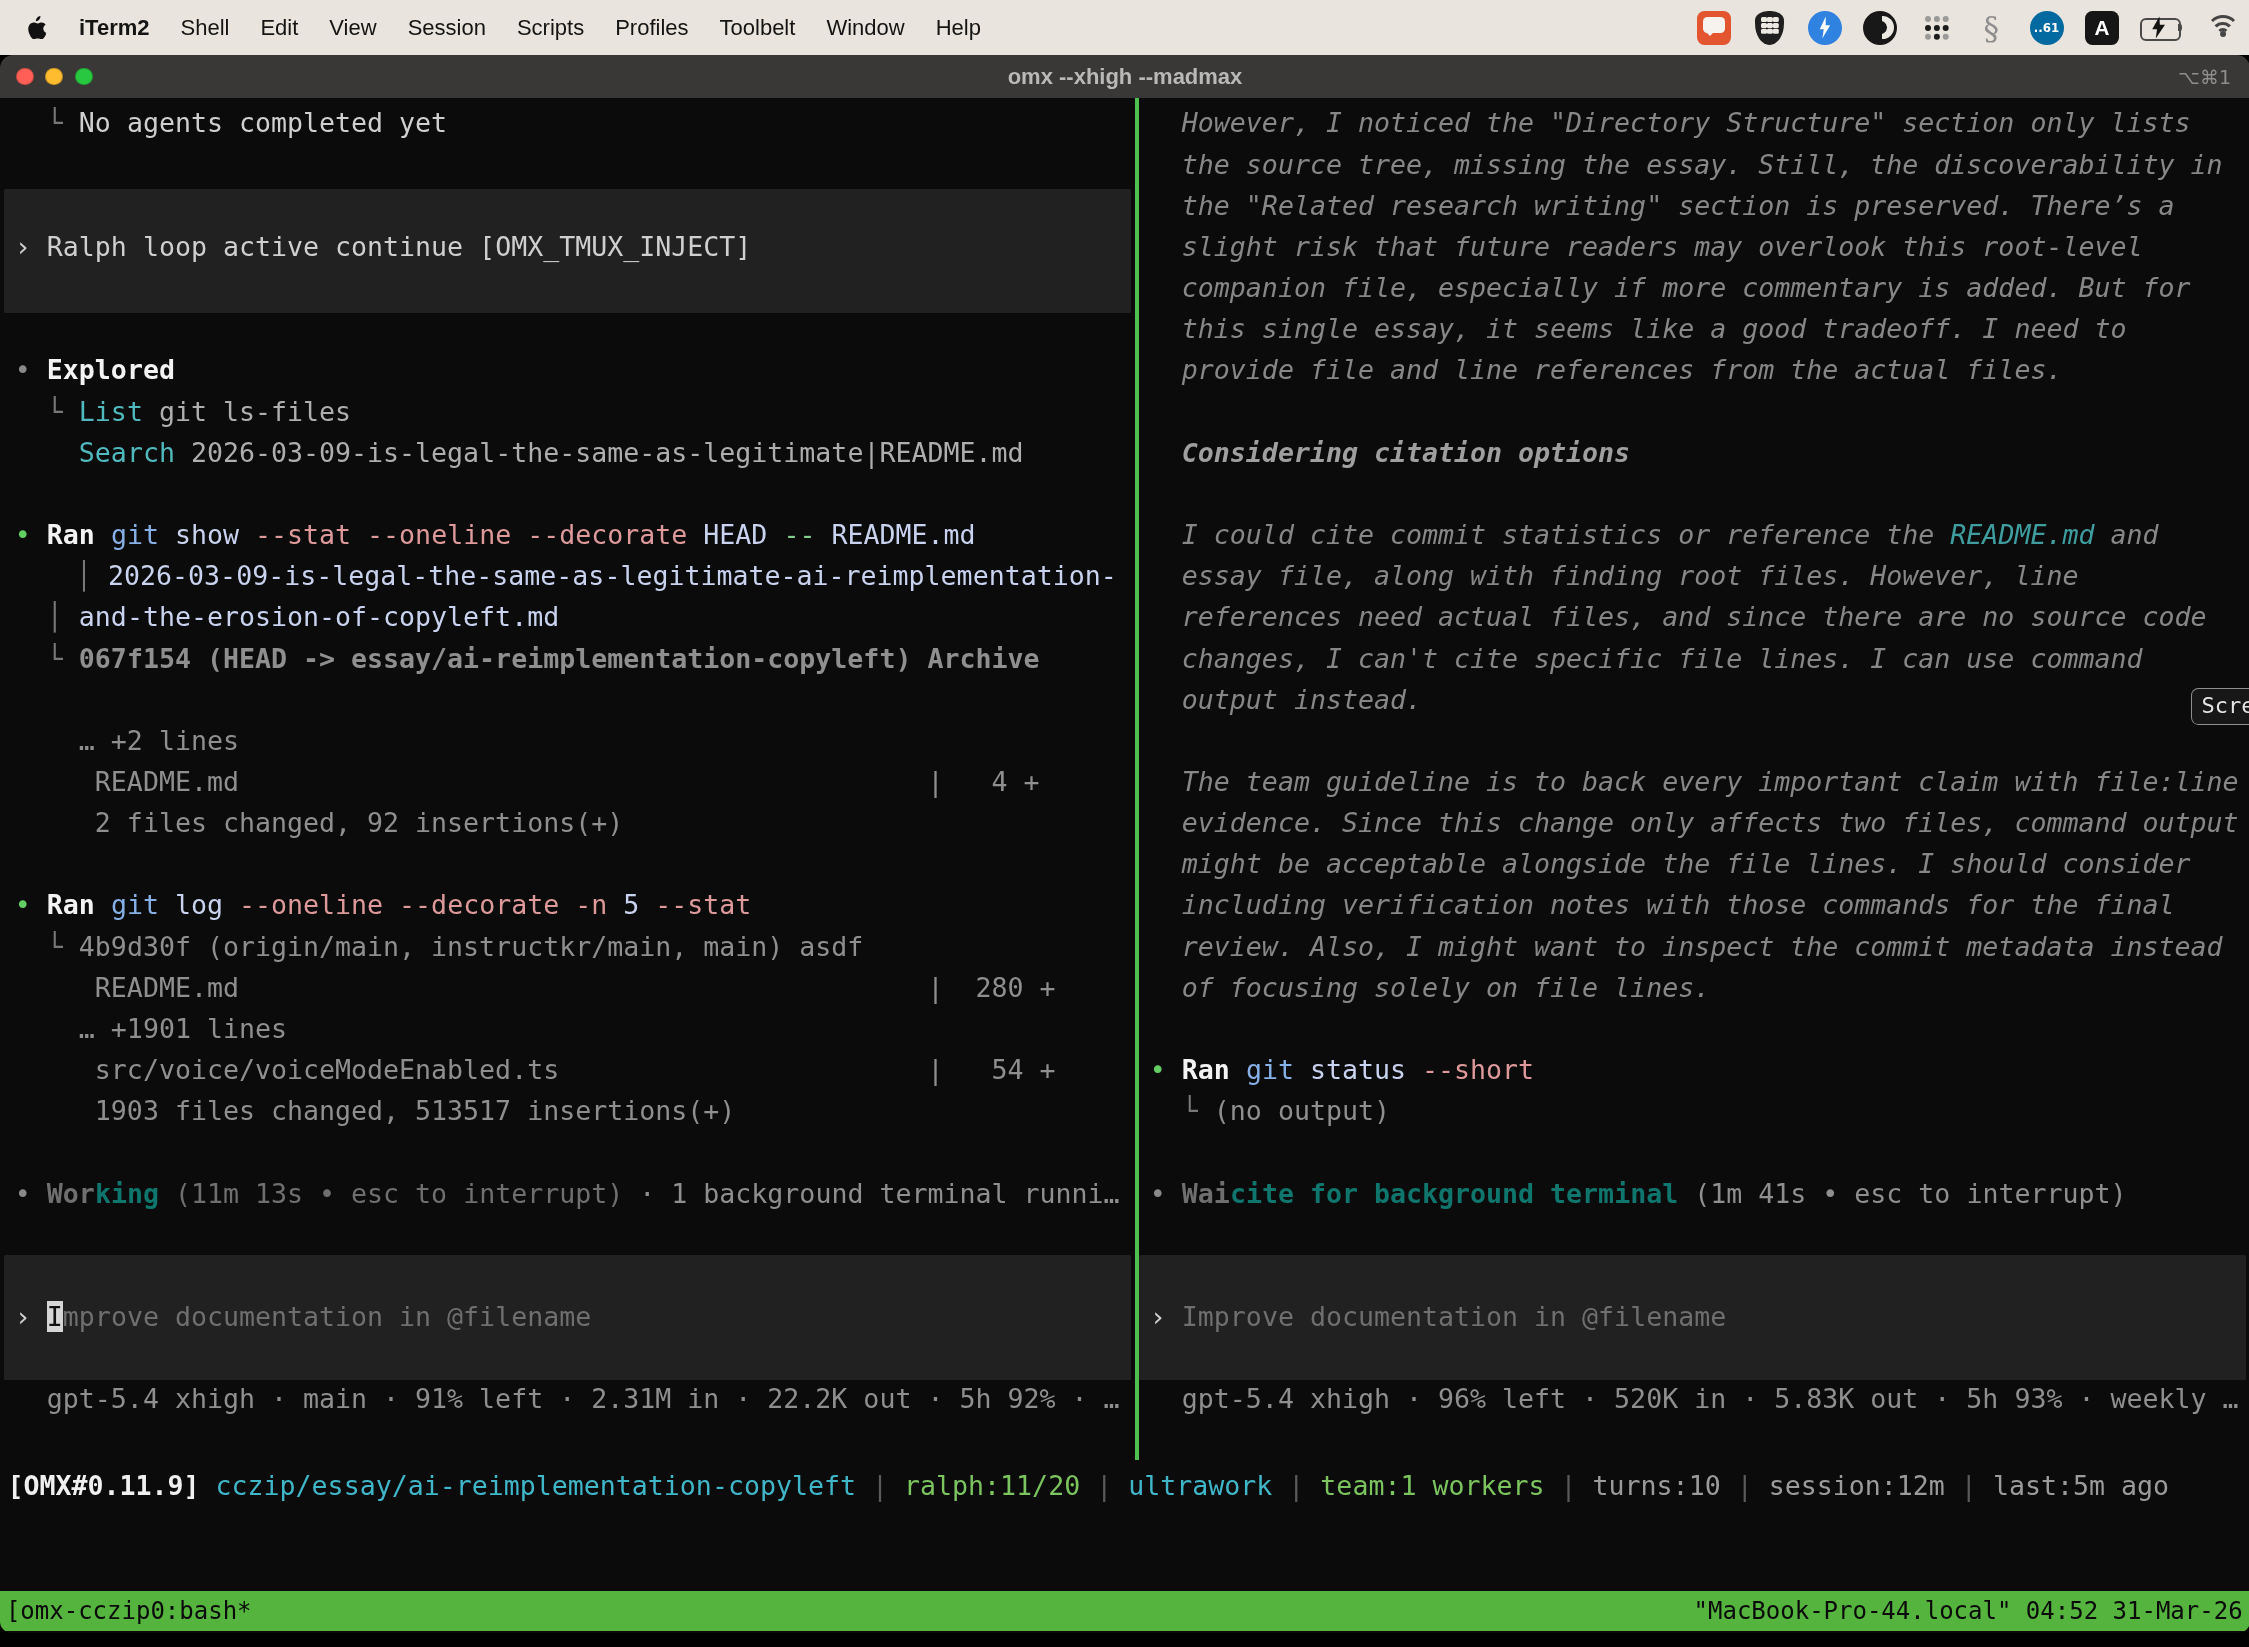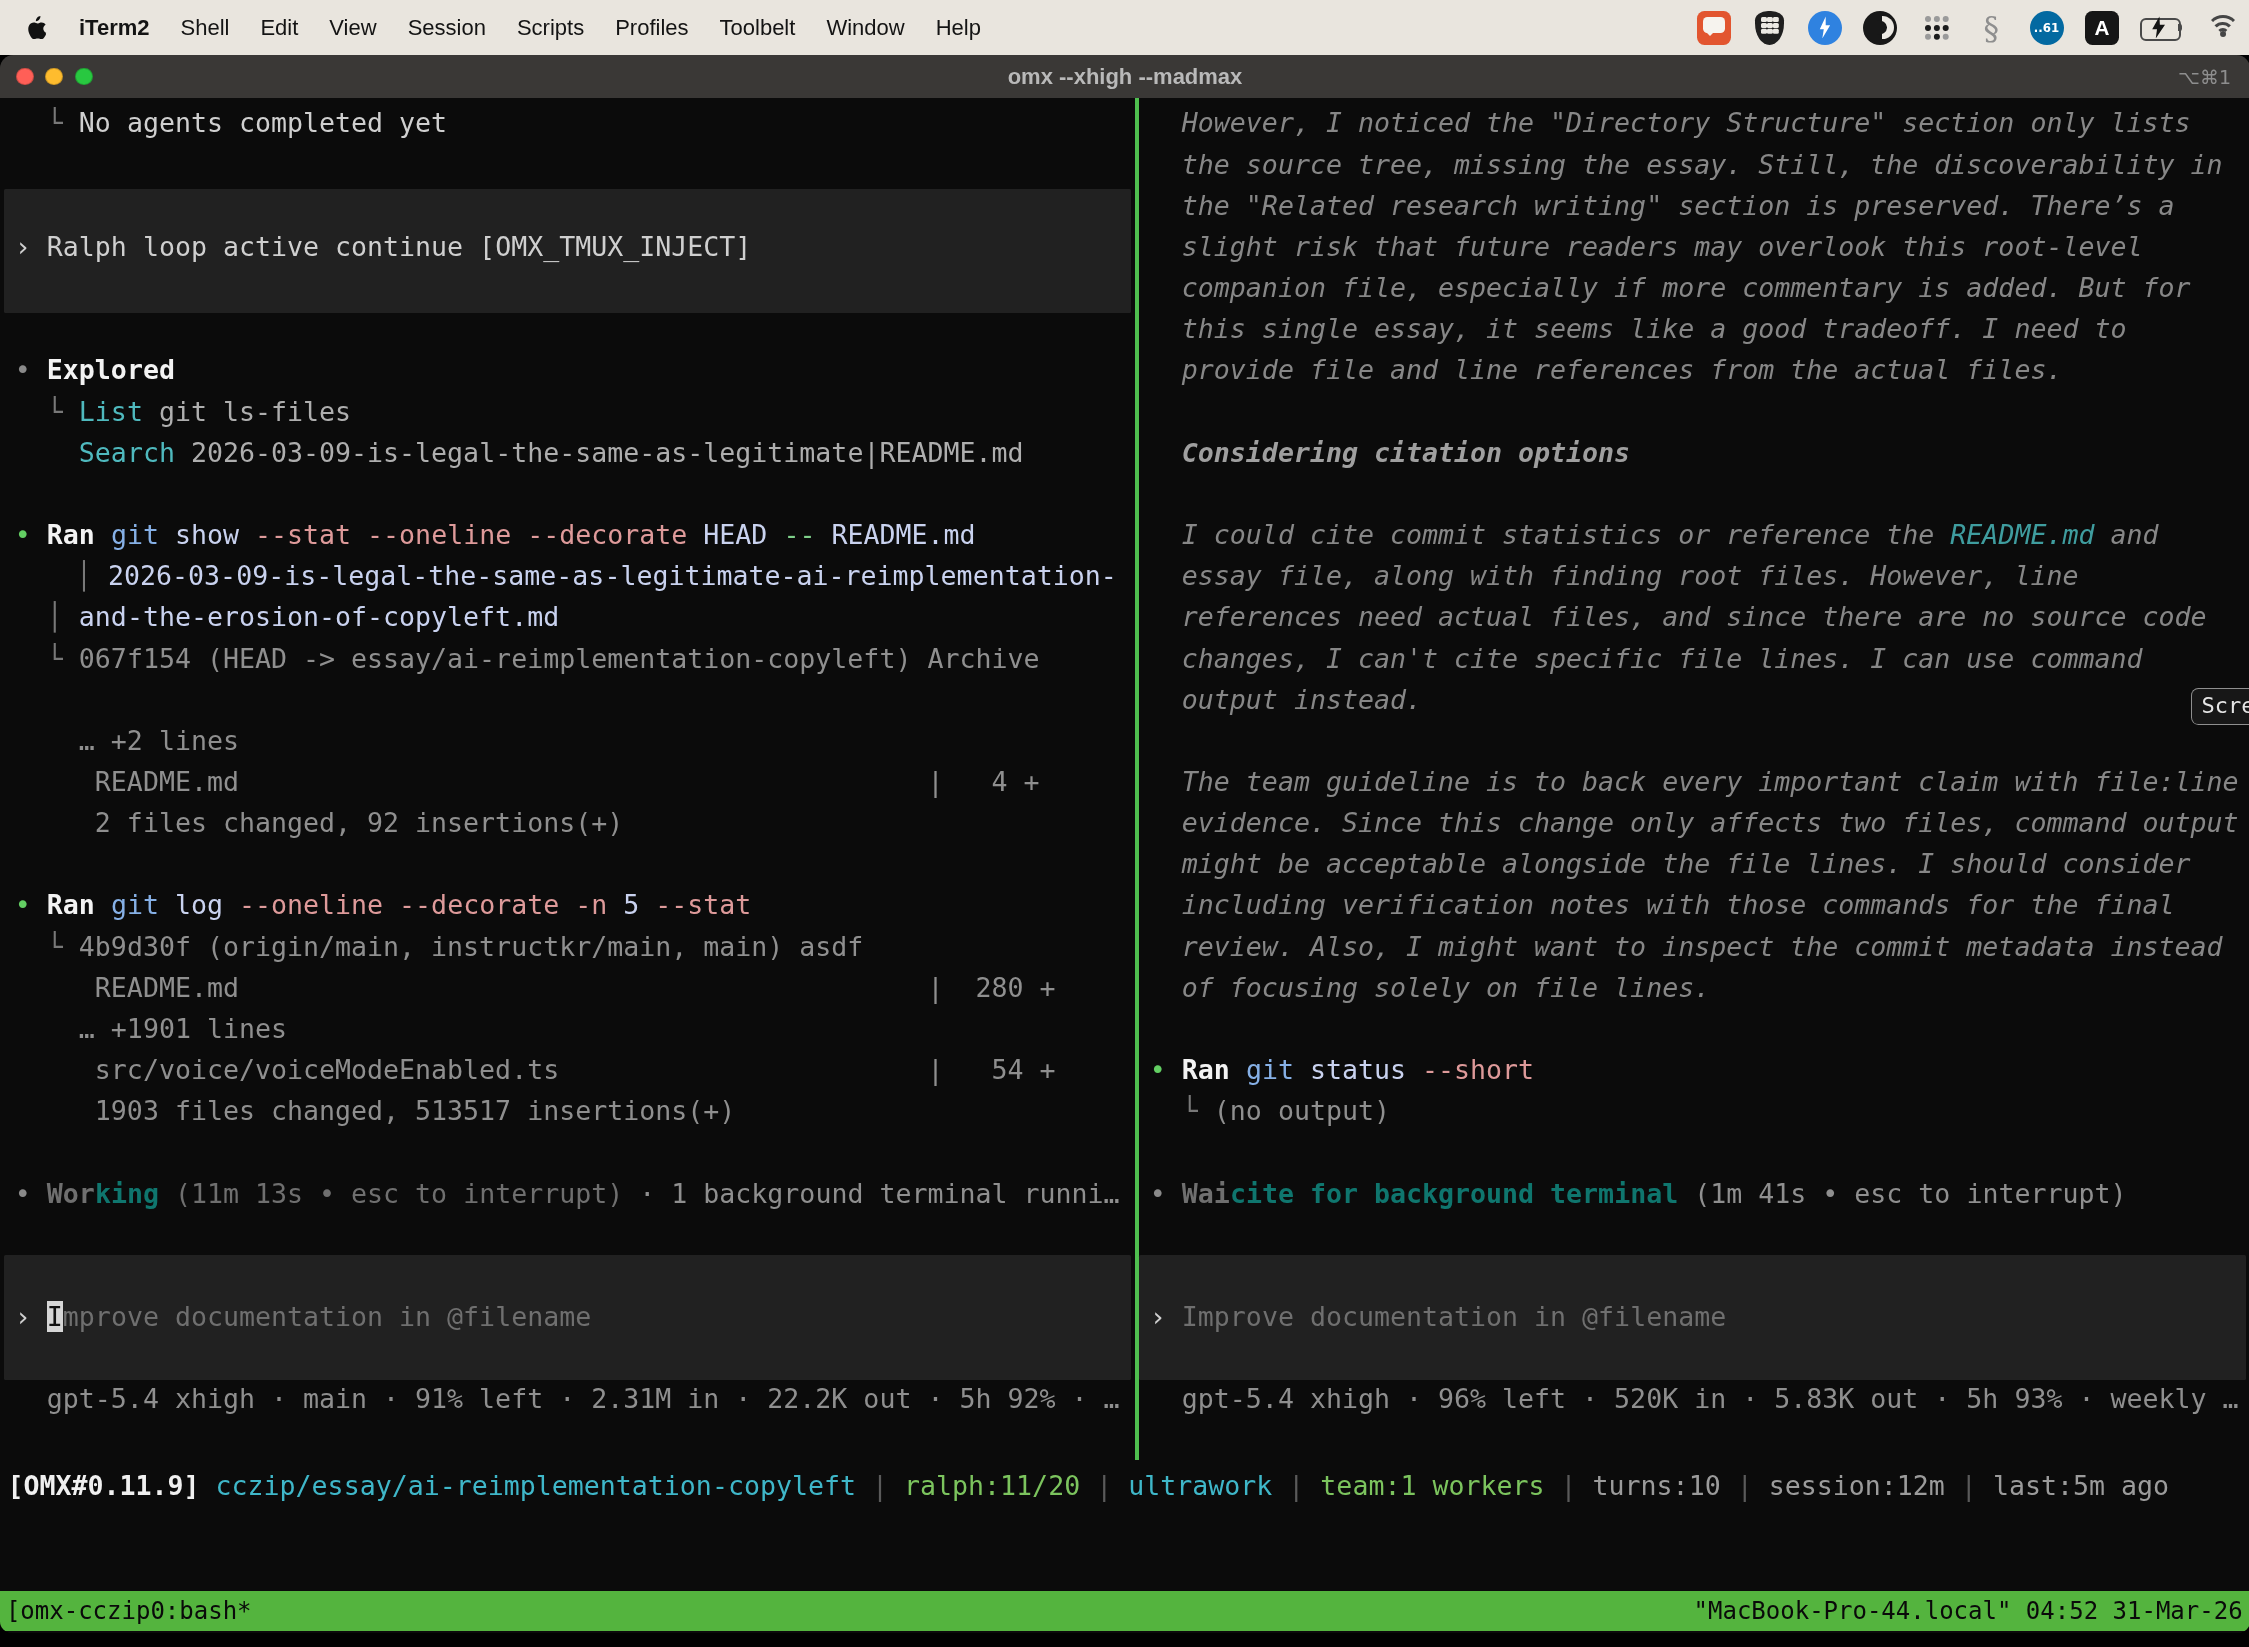--- a/index.html
+++ b/index.html
@@ -174,21 +174,21 @@
       <div class="tbox box-ralph"></div>
       <div class="tbox box-input"></div>
     <div class="tline" style="top: 4.4px;"><span class="seg-tree">  └ </span><span class="seg-def">No agents completed yet</span></div>
         <div class="tline" style="top: 128px;"><span class="seg-def">› </span><span class="seg-def">Ralph loop active continue [OMX_TMUX_INJECT]</span></div>
         <div class="tline" style="top: 251px;"><span class="seg-dimbul">• </span><span class="seg-white">Explored</span></div>
         <div class="tline" style="top: 293px;"><span class="seg-tree">  └ </span><span class="seg-cyan">List</span><span class="seg-mid"> git ls-files</span></div>
         <div class="tline" style="top: 334px;"><span class="seg-tree">    </span><span class="seg-cyan">Search</span><span class="seg-mid"> 2026-03-09-is-legal-the-same-as-legitimate|README.md</span></div>
         <div class="tline" style="top: 416px;"><span class="seg-gbul">• </span><span class="seg-white">Ran</span><span class="seg-def"> </span><span class="seg-blue">git</span><span class="seg-peri"> show</span><span class="seg-salmon"> --stat --oneline --decorate</span><span class="seg-peri"> HEAD</span><span class="seg-green"> --</span><span class="seg-peri"> README.md</span></div>
         <div class="tline" style="top: 457px; padding-left: 44px;"><span class="seg-tree">  │ </span><span class="seg-peri">2026-03-09-is-legal-the-same-as-legitimate-ai-reimplementation-</span></div>
         <div class="tline" style="top: 498px;"><span class="seg-tree">  │ </span><span class="seg-peri">and-the-erosion-of-copyleft.md</span></div>
-        <div class="tline" style="top: 540px;"><span class="seg-tree">  └ </span><span class="seg-dim">067f154 (HEAD -&gt; essay/ai-reimplementation-copyleft) Archive</span></div>
+        <div class="tline" style="top: 540px; font-weight: bold;"><span class="seg-tree">  └ </span><span class="seg-dim">067f154 (HEAD -&gt; essay/ai-reimplementation-copyleft) Archive</span></div>
         <div class="tline" style="top: 622px;"><span class="seg-dim">    … +2 lines</span></div>
         <div class="tline" style="top: 663px;"><span class="seg-dim">     README.md                                           |   4 +</span></div>
         <div class="tline" style="top: 704px;"><span class="seg-dim">     2 files changed, 92 insertions(+)</span></div>
         <div class="tline" style="top: 786px;"><span class="seg-gbul">• </span><span class="seg-white">Ran</span><span class="seg-def"> </span><span class="seg-blue">git</span><span class="seg-peri"> log</span><span class="seg-salmon"> --oneline --decorate</span><span class="seg-salmon"> -n</span><span class="seg-peri"> 5</span><span class="seg-salmon"> --stat</span></div>
         <div class="tline" style="top: 828px;"><span class="seg-tree">  └ </span><span class="seg-dim">4b9d30f (origin/main, instructkr/main, main) asdf</span></div>
         <div class="tline" style="top: 869px;"><span class="seg-dim">     README.md                                           |  280 +</span></div>
         <div class="tline" style="top: 910px;"><span class="seg-dim">    … +1901 lines</span></div>
         <div class="tline" style="top: 951px;"><span class="seg-dim">     src/voice/voiceModeEnabled.ts                       |   54 +</span></div>
         <div class="tline" style="top: 992px;"><span class="seg-dim">     1903 files changed, 513517 insertions(+)</span></div>
         <div class="tline" style="top: 1075px;"><span class="seg-dimbul">• </span><span class="seg-dim2b">Wor</span><span class="seg-shine">king</span><span class="seg-dim2"> (11m 13s • esc to interrupt)</span><span class="seg-dim"> · 1 background terminal runni…</span></div>

